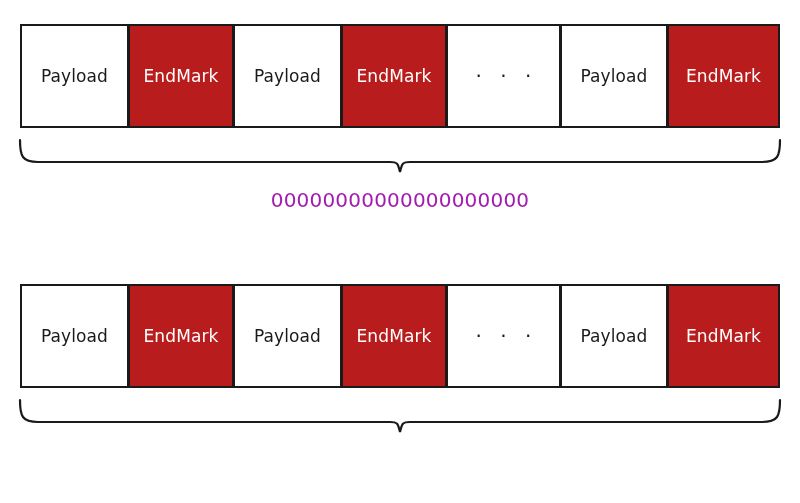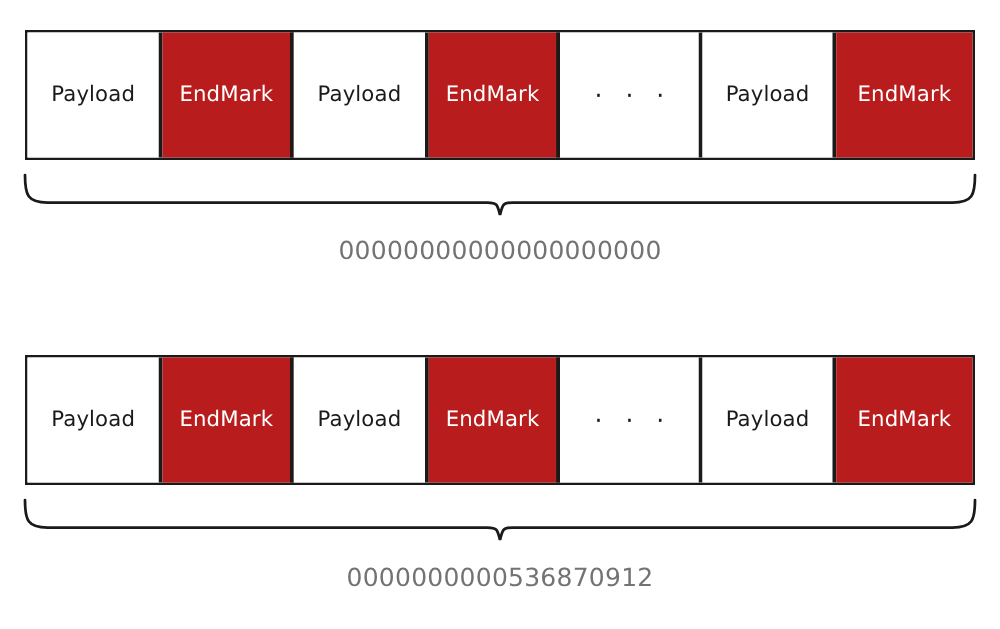--- a/index.html
+++ b/index.html
@@ -87,21 +87,21 @@
     height: 100%;
   }
 
   
   .caption {
     position: absolute;
     left: 0;
     width: 800px;
     text-align: center;
     font-size: 20px;
-    color: #737373;
+    color: #a21caf;
     letter-spacing: 0.2px;
   }
   .caption-1 { top: 188px; }
   .caption-2 { top: 450px; }
 </style>
 </head>
 <body>
 
 <div class="canvas">
 
@@ -144,15 +144,14 @@
       <path d="M 4 2
                C 4 18, 6 24, 22 24
                L 374 24
                C 382 24, 382 26, 384 34
                C 386 26, 386 24, 394 24
                L 746 24
                C 762 24, 764 18, 764 2" fill="none" stroke="#1a1a1a" stroke-width="2.2" stroke-linecap="round"></path>
     </svg>
   </div>
 
-  <div class="caption caption-2">0000000000536870912</div>
 
 </div>
 
 </body></html>

